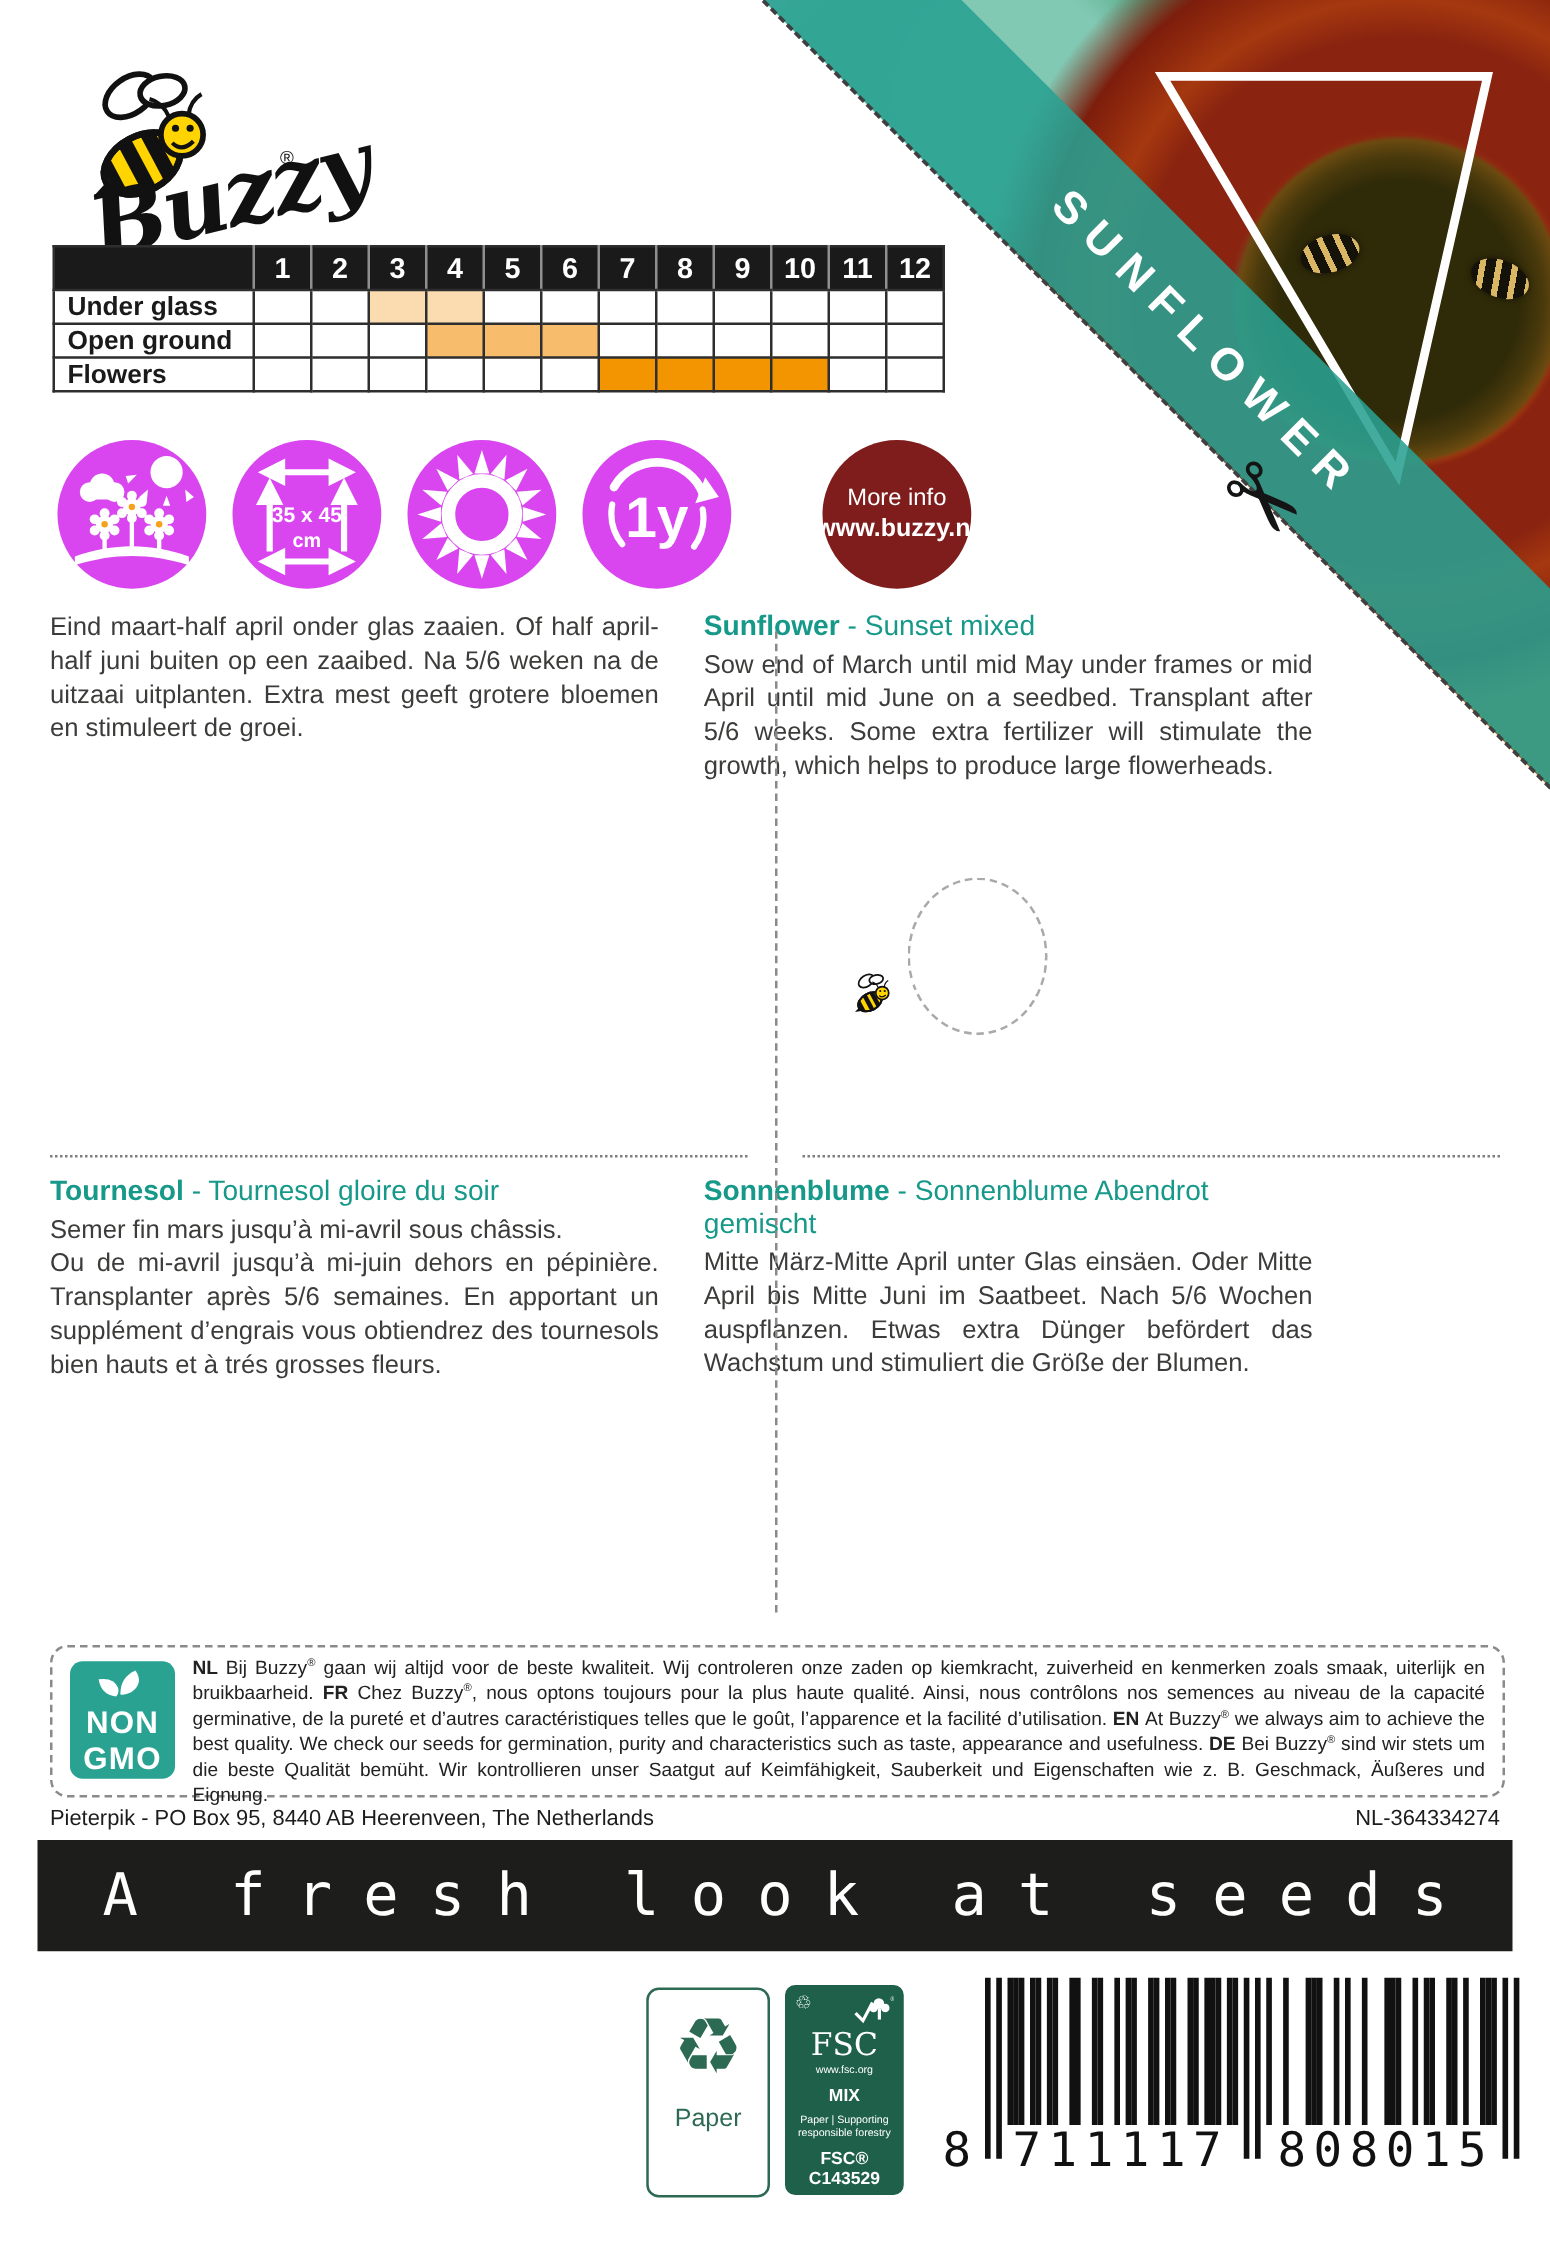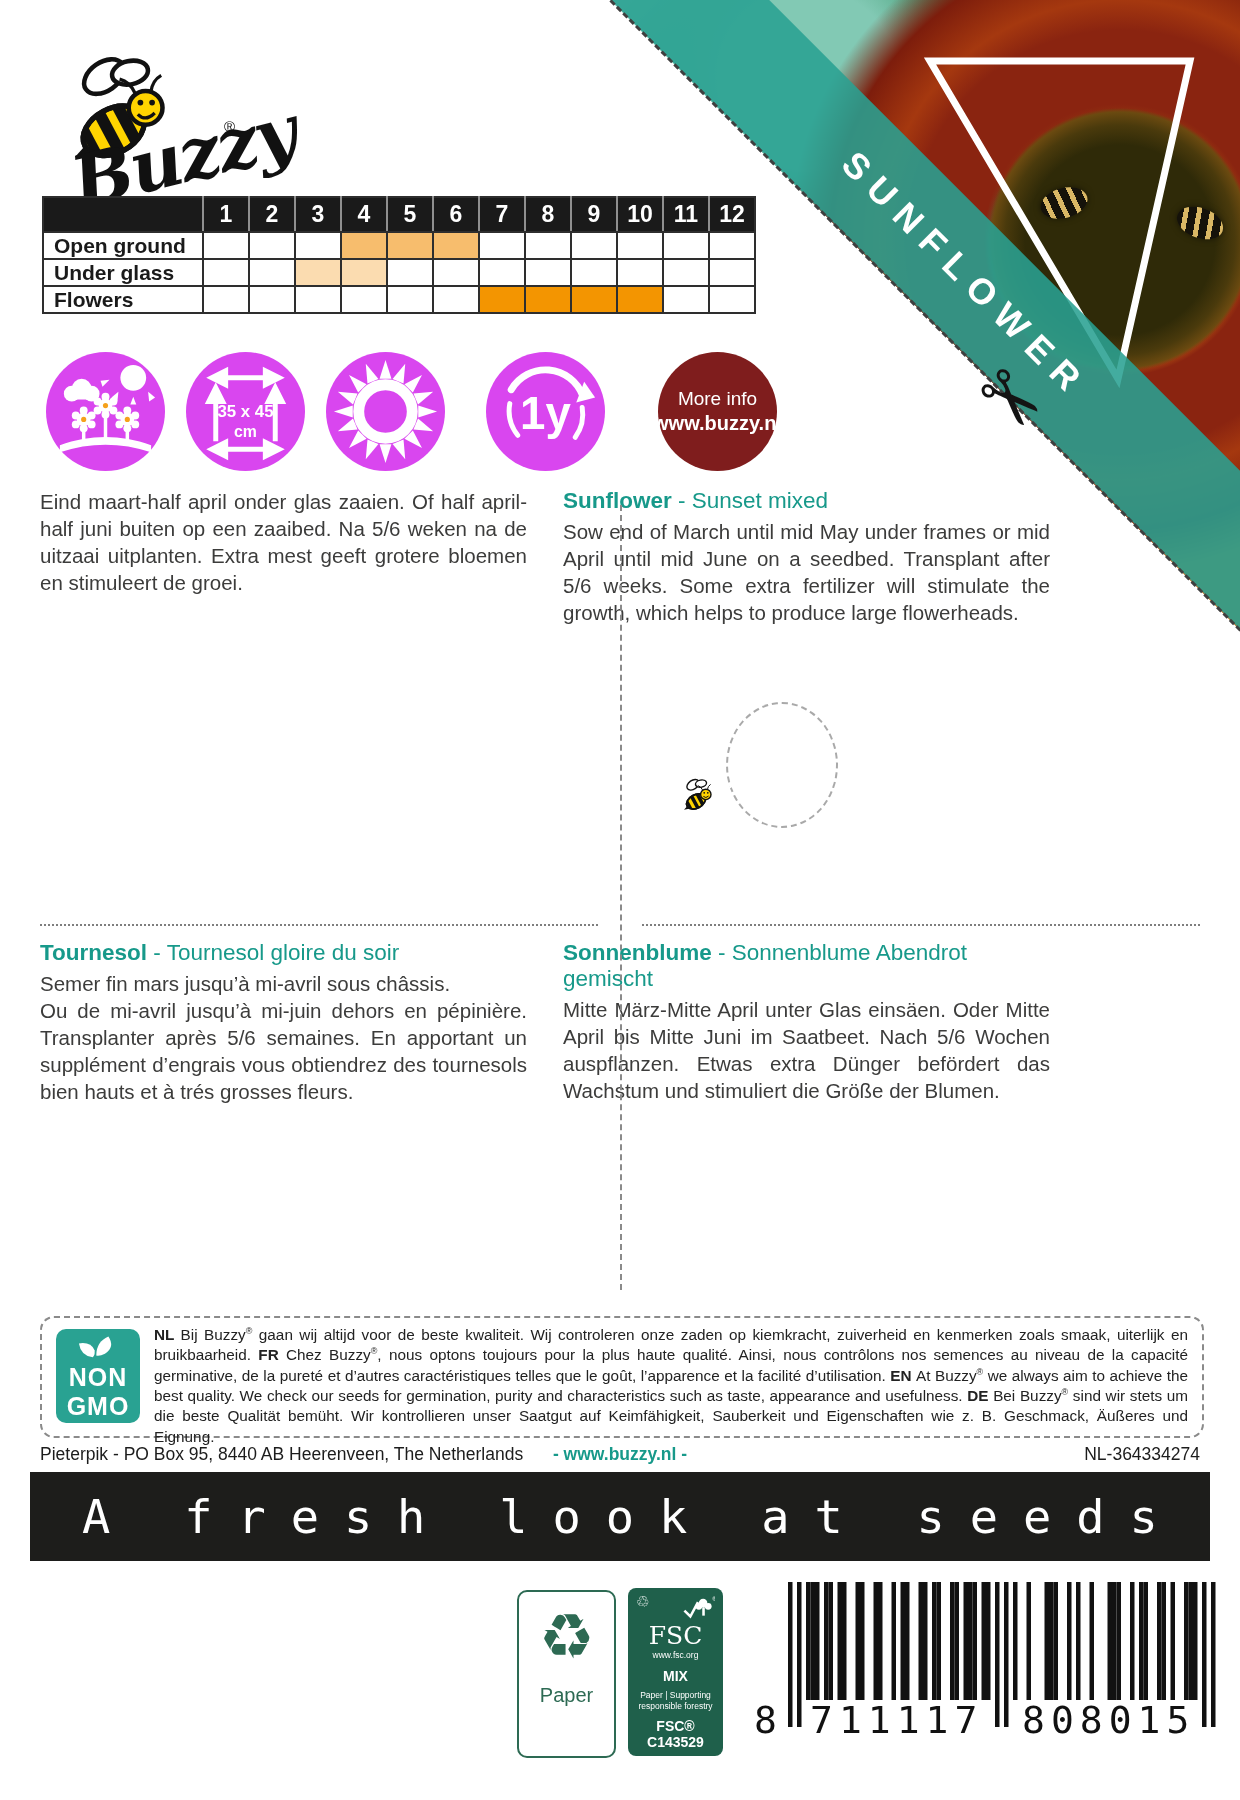--- a/index.html
+++ b/index.html
@@ -188,42 +188,42 @@
             <th class="m">7</th>
             <th class="m">8</th>
             <th class="m">9</th>
             <th class="m">10</th>
             <th class="m">11</th>
             <th class="m">12</th>
           </tr>
         </thead>
         <tbody>
           <tr>
+            <td class="lbl">Under glass</td>
+            <td class="m"></td>
+            <td class="m"></td>
+            <td class="m" style="background: rgb(251, 220, 176);"></td>
+            <td class="m" style="background: rgb(251, 220, 176);"></td>
+            <td class="m"></td>
+            <td class="m"></td>
+            <td class="m"></td>
+            <td class="m"></td>
+            <td class="m"></td>
+            <td class="m"></td>
+            <td class="m"></td>
+            <td class="m"></td>
+          </tr>
+          <tr>
             <td class="lbl">Open ground</td>
             <td class="m"></td>
             <td class="m"></td>
             <td class="m"></td>
             <td class="m" style="background: rgb(247, 189, 109);"></td>
             <td class="m" style="background: rgb(247, 189, 109);"></td>
             <td class="m" style="background: rgb(247, 189, 109);"></td>
-            <td class="m"></td>
-            <td class="m"></td>
-            <td class="m"></td>
-            <td class="m"></td>
-            <td class="m"></td>
-            <td class="m"></td>
-          </tr>
-          <tr>
-            <td class="lbl">Under glass</td>
-            <td class="m"></td>
-            <td class="m"></td>
-            <td class="m" style="background: rgb(251, 220, 176);"></td>
-            <td class="m" style="background: rgb(251, 220, 176);"></td>
-            <td class="m"></td>
-            <td class="m"></td>
             <td class="m"></td>
             <td class="m"></td>
             <td class="m"></td>
             <td class="m"></td>
             <td class="m"></td>
             <td class="m"></td>
           </tr>
           <tr>
             <td class="lbl">Flowers</td>
             <td class="m"></td>
@@ -338,21 +338,21 @@
             <polygon points="60,8 66,27 54,27" transform="rotate(225 60 60)"></polygon>
             <polygon points="60,8 66,27 54,27" transform="rotate(247.5 60 60)"></polygon>
             <polygon points="60,8 66,27 54,27" transform="rotate(270 60 60)"></polygon>
             <polygon points="60,8 66,27 54,27" transform="rotate(292.5 60 60)"></polygon>
             <polygon points="60,8 66,27 54,27" transform="rotate(315 60 60)"></polygon>
             <polygon points="60,8 66,27 54,27" transform="rotate(337.5 60 60)"></polygon>
           </g>
       </svg>
     </div>
 
-    <div class="circle" style="left:440px;">
+    <div class="circle" style="left:420px;">
       <svg viewBox="0 0 120 120" width="119" height="119">
         <path d="M25.4,38 A40 40 0 0 1 97.6,44.3" fill="none" stroke="#fff" stroke-width="7" stroke-linecap="round"></path>
         <polygon points="99,30 110,46 91,51" fill="#fff"></polygon>
         <path d="M24,52 A40 40 0 0 0 32,84" fill="none" stroke="#fff" stroke-width="5" stroke-linecap="round"></path>
         <path d="M97,56 A40 40 0 0 1 90,86" fill="none" stroke="#fff" stroke-width="5" stroke-linecap="round"></path>
         <text x="60" y="78" text-anchor="middle" fill="#fff" font-size="46" font-weight="bold" font-family="Liberation Sans,sans-serif">1y</text>
       </svg>
     </div>
 
     <div class="flight"></div>
@@ -399,21 +399,20 @@
         <path d="M24,28 Q10,26 8,12 Q22,10 26,20 Q27,25 24,28 Z" fill="#fff"></path>
         <path d="M28,26 Q28,10 42,4 Q50,16 38,24 Q32,27 28,26 Z" fill="#fff"></path>
       </svg>
       <div class="gmo-line">NON</div>
       <div class="gmo-line">GMO</div>
     </div>
     <div class="gmo-text" id="gmo-text"><b>NL </b>Bij Buzzy<sup>®</sup> gaan wij altijd voor de beste kwaliteit. Wij controleren onze zaden op kiemkracht, zuiverheid en kenmerken zoals smaak, uiterlijk en bruikbaarheid. <b>FR </b>Chez Buzzy<sup>®</sup>, nous optons toujours pour la plus haute qualité. Ainsi, nous contrôlons nos semences au niveau de la capacité germinative, de la pureté et d’autres caractéristiques telles que le goût, l’apparence et la facilité d’utilisation. <b>EN </b>At Buzzy<sup>®</sup> we always aim to achieve the best quality. We check our seeds for germination, purity and characteristics such as taste, appearance and usefulness. <b>DE </b>Bei Buzzy<sup>®</sup> sind wir stets um die beste Qualität bemüht. Wir kontrollieren unser Saatgut auf Keimfähigkeit, Sauberkeit und Eigenschaften wie z. B. Geschmack, Äußeres und Eignung.</div>
   </div>
 
   <div class="addr">Pieterpik - PO Box 95, 8440 AB Heerenveen, The Netherlands</div>
-  <div class="site">- www.buzzy.nl -</div>
   <div class="artnr">NL-364334274</div>
 
   <div class="banner">
     <div class="slogan" id="slogan">
         <span>A</span>
         <span class="sp">&nbsp;</span>
         <span>f</span>
         <span>r</span>
         <span>e</span>
         <span>s</span>

